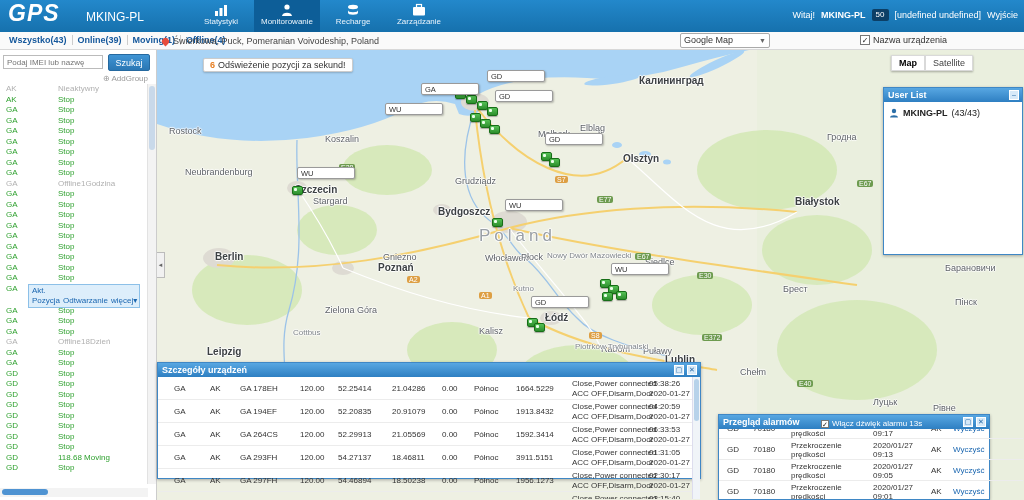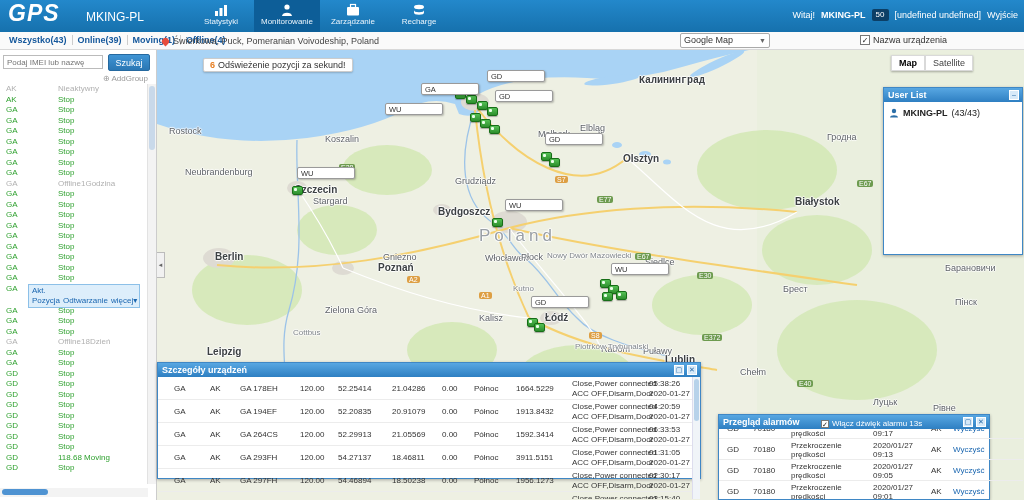--- a/index.html
+++ b/index.html
@@ -120,31 +120,31 @@
       </div>
       <div class="tab active">
         <svg width="16" height="14" viewBox="0 0 16 14">
             <circle cx="8" cy="4" r="2.6" fill="#fff"></circle>
             <path d="M3,13 C3,8.5 13,8.5 13,13 Z" fill="#fff"></path>
           </svg>
         <span>Monitorowanie</span>
       </div>
       <div class="tab">
         <svg width="16" height="14" viewBox="0 0 16 14">
+            <ellipse cx="8" cy="4" rx="5" ry="2.2" fill="#fff"></ellipse>
+            <path d="M3,7 a5,2.2 0 0 0 10,0 L13,9.5 a5,2.2 0 0 1 -10,0 Z" fill="#fff"></path>
+          </svg>
+        <span>Recharge</span>
+      </div>
+      <div class="tab">
+        <svg width="16" height="14" viewBox="0 0 16 14">
             <rect x="5.5" y="1.5" width="5" height="3" fill="none" stroke="#fff" stroke-width="1.2"></rect>
             <rect x="2" y="4" width="12" height="8.5" rx="1" fill="#fff"></rect>
           </svg>
         <span>Zarządzanie</span>
-      </div>
-      <div class="tab">
-        <svg width="16" height="14" viewBox="0 0 16 14">
-            <ellipse cx="8" cy="4" rx="5" ry="2.2" fill="#fff"></ellipse>
-            <path d="M3,7 a5,2.2 0 0 0 10,0 L13,9.5 a5,2.2 0 0 1 -10,0 Z" fill="#fff"></path>
-          </svg>
-        <span>Recharge</span>
       </div>
     </div>
     <div class="hdr-right">
       <span>Witaj!</span>
       <b>MKING-PL</b>
       <span class="badge">50</span>
       <span>[undefined  undefined]</span>
       <span class="logout">Wyjście</span>
     </div>
   </div>
@@ -373,35 +373,35 @@
         <span class="mlbl big" style="left: 138px; top: 134px;">Szczecin</span>
         <span class="mlbl big" style="left: 58px; top: 201px;">Berlin</span>
         <span class="mlbl big" style="left: 181px; top: 212px; padding-left: 40px;">Poznań</span>
         <span class="mlbl big" style="left: 281px; top: 156px;">Bydgoszcz</span>
         <span class="mlbl big" style="left: 466px; top: 103px;">Olsztyn</span>
         <span class="mlbl big" style="left: 388px; top: 262px;">Łódź</span>
         <span class="mlbl big" style="left: 508px; top: 304px;">Lublin</span>
         <span class="mlbl big" style="left: 638px; top: 146px;">Białystok</span>
         <span class="mlbl big" style="left: 50px; top: 296px;">Leipzig</span>
         <span class="mlbl big" style="left: 778px; top: 8px;">Kaunas</span>
-        <span class="mlbl big" style="left: 482px; top: 25px; font-family: Liberation Mono, monospace;">Калининград</span>
+        <span class="mlbl big" style="left: 482px; top: 25px;">Калининград</span>
         <span class="mlbl city" style="left: 12px; top: 76px;">Rostock</span>
         <span class="mlbl city" style="left: 28px; top: 117px;">Neubrandenburg</span>
         <span class="mlbl city" style="left: 168px; top: 84px;">Koszalin</span>
         <span class="mlbl city" style="left: 156px; top: 146px;">Stargard</span>
         <span class="mlbl city" style="left: 226px; top: 202px;">Gniezno</span>
         <span class="mlbl city" style="left: 168px; top: 255px;">Zielona Góra</span>
         <span class="mlbl city" style="left: 328px; top: 203px;">Włocławek</span>
         <span class="mlbl city" style="left: 364px; top: 202px;">Płock</span>
         <span class="mlbl city" style="left: 423px; top: 73px;">Elbląg</span>
         <span class="mlbl city" style="left: 381px; top: 79px;">Malbork</span>
         <span class="mlbl city" style="left: 298px; top: 126px;">Grudziądz</span>
         <span class="mlbl city" style="left: 488px; top: 207px;">Siedlce</span>
         <span class="mlbl city" style="left: 444px; top: 294px;">Radom</span>
-        <span class="mlbl city" style="left: 274px; top: 263px; padding-left: 48px;">Kalisz</span>
+        <span class="mlbl city" style="left: 274px; top: 276px; padding-left: 48px;">Kalisz</span>
         <span class="mlbl city" style="left: 486px; top: 296px;">Puławy</span>
         <span class="mlbl city" style="left: 583px; top: 317px;">Chełm</span>
         <span class="mlbl city" style="left: 670px; top: 82px;">Гродна</span>
         <span class="mlbl city" style="left: 788px; top: 213px;">Барановичи</span>
         <span class="mlbl city" style="left: 626px; top: 234px;">Брест</span>
         <span class="mlbl city" style="left: 798px; top: 247px;">Пінск</span>
         <span class="mlbl city" style="left: 716px; top: 347px;">Луцьк</span>
         <span class="mlbl city" style="left: 776px; top: 353px;">Рівне</span>
         <span class="mlbl town" style="left: 380px; top: 201px; margin-left: 10px;">Nowy Dwór Mazowiecki</span>
         <span class="mlbl town" style="left: 356px; top: 234px;">Kutno</span>

